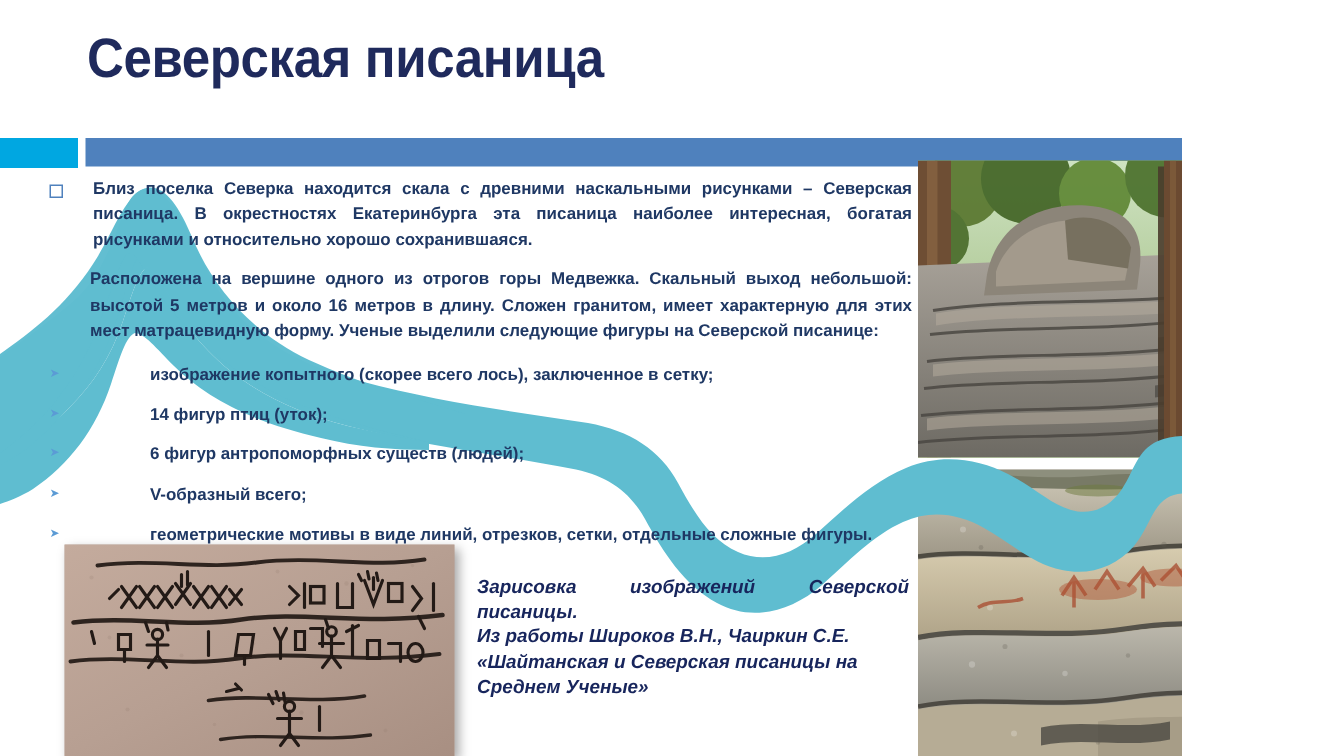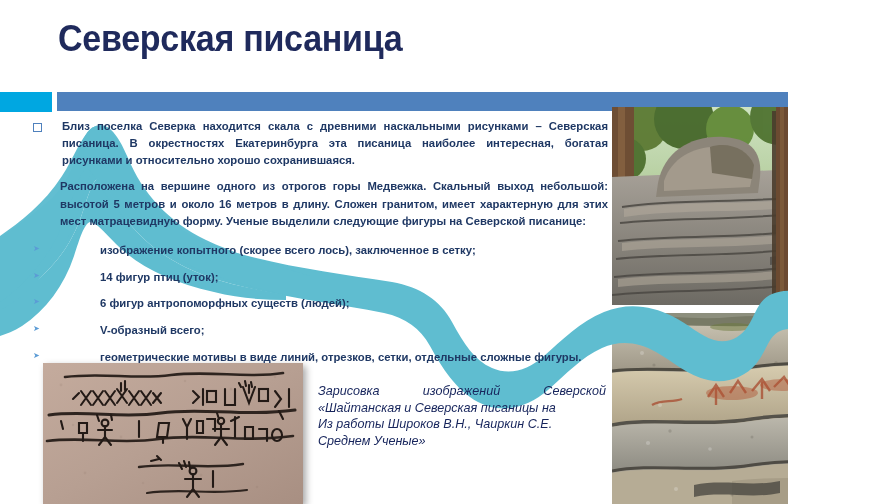--- a/index.html
+++ b/index.html
@@ -160,21 +160,21 @@
   }
 
   
   .caption {
     position: absolute;
     z-index: 4;
     left: 318px;
     top: 383px;
     width: 288px;
     font-size: 12.6px;
-    font-weight: normal;
+    font-weight: bold;
     font-style: italic;
     line-height: 1.33;
     color: #17255C;
   }
   .caption .just {
     text-align: justify;
     text-align-last: justify;
   }
 </style>
 </head>
@@ -556,18 +556,19 @@
       <div class="sub-row">
         <span class="bullet-arrow">➤</span>
         <div class="sub-text">геометрические мотивы в виде линий, отрезков, сетки, отдельные сложные фигуры.</div>
       </div>
     </div>
 
   </div>
 
   <div class="caption">
     <div class="just">Зарисовка изображений Северской</div>
+    <div>писаницы.</div>
+    <div>Из работы Широков В.Н.,  Чаиркин С.Е.</div>
     <div>«Шайтанская и Северская писаницы на</div>
-    <div>Из работы Широков В.Н.,  Чаиркин С.Е.</div>
     <div>Среднем Ученые»</div>
   </div>
 
 </div>
 
 </body></html>

